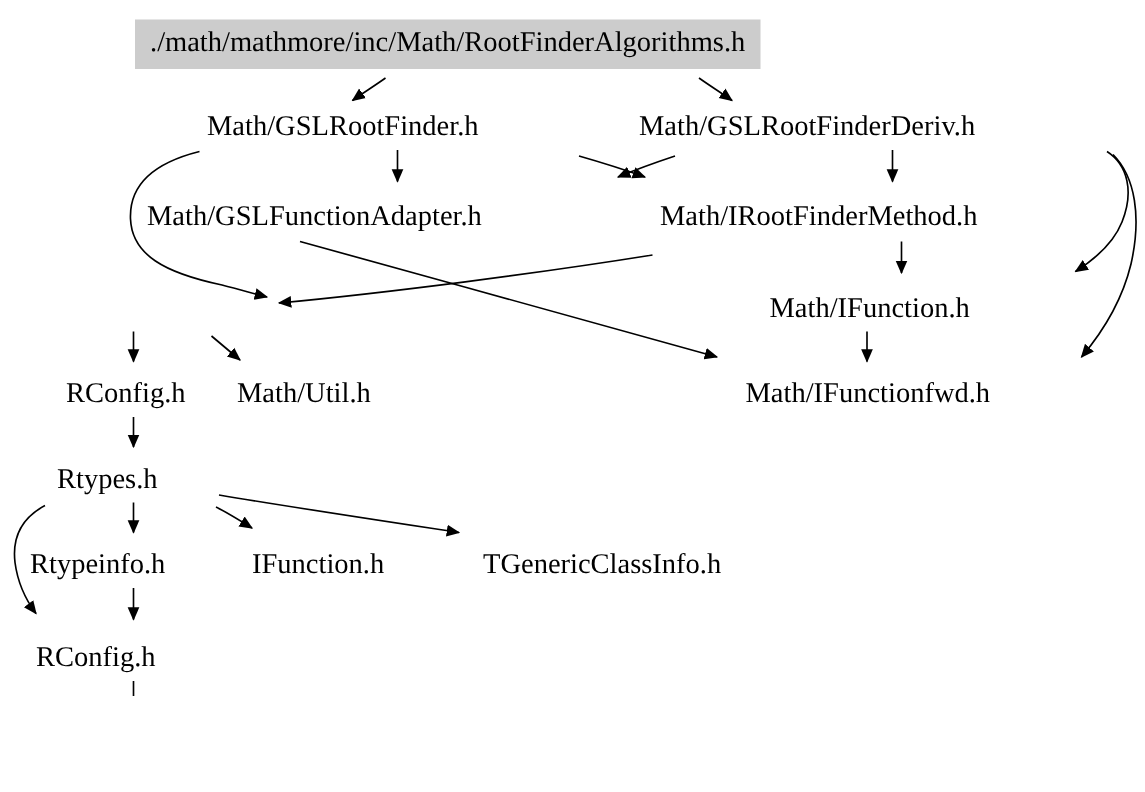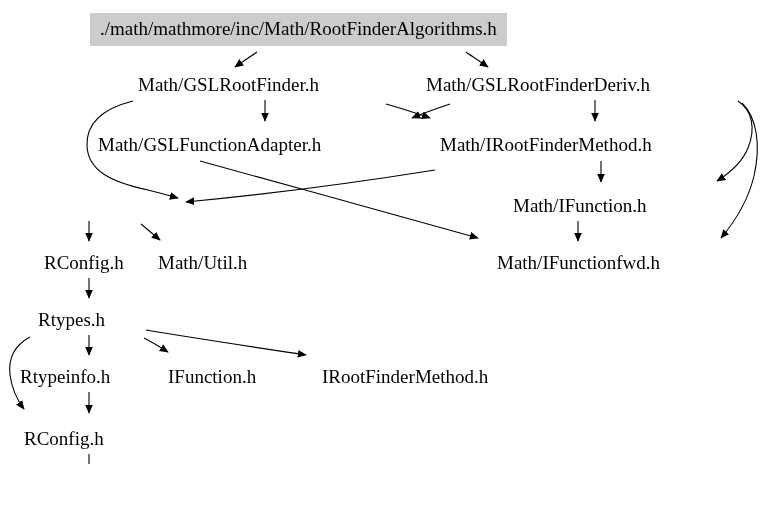--- a/index.html
+++ b/index.html
@@ -145,21 +145,21 @@
 
   <div class="node" style="left:20px; top:367px;">
     <span class="node-label">Rtypeinfo.h</span>
   </div>
 
   <div class="node" style="left:168px; top:367px;">
     <span class="node-label">IFunction.h</span>
   </div>
 
   <div class="node" style="left:322px; top:367px;">
-    <span class="node-label">IRootFinderMethod.h</span>
+    <span class="node-label">TGenericClassInfo.h</span>
   </div>
 
   <div class="node" style="left:24px; top:429px;">
     <span class="node-label">RConfig.h</span>
   </div>
 
   <div class="node" style="left:22px; top:513px;">
     <span class="node-label">RVersion.h</span>
   </div>
 

